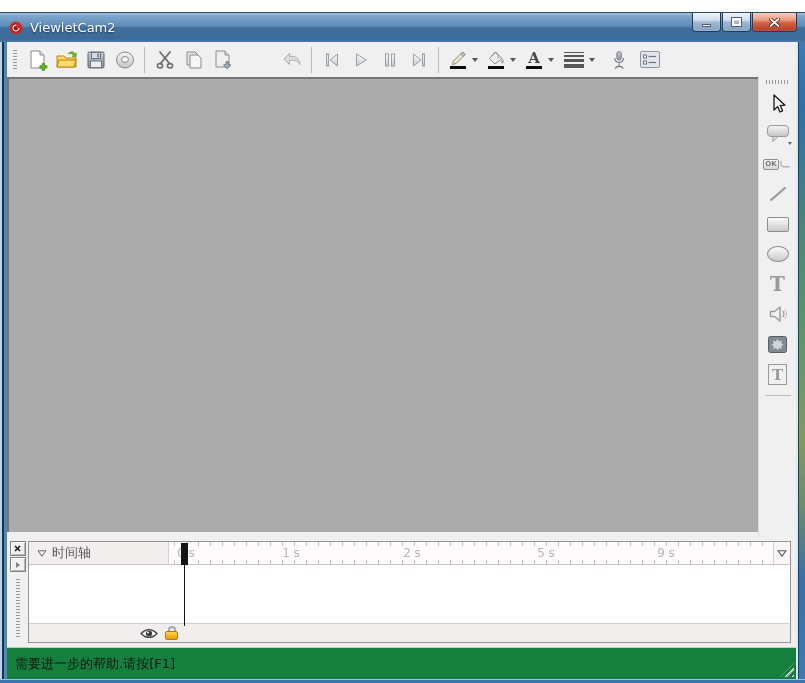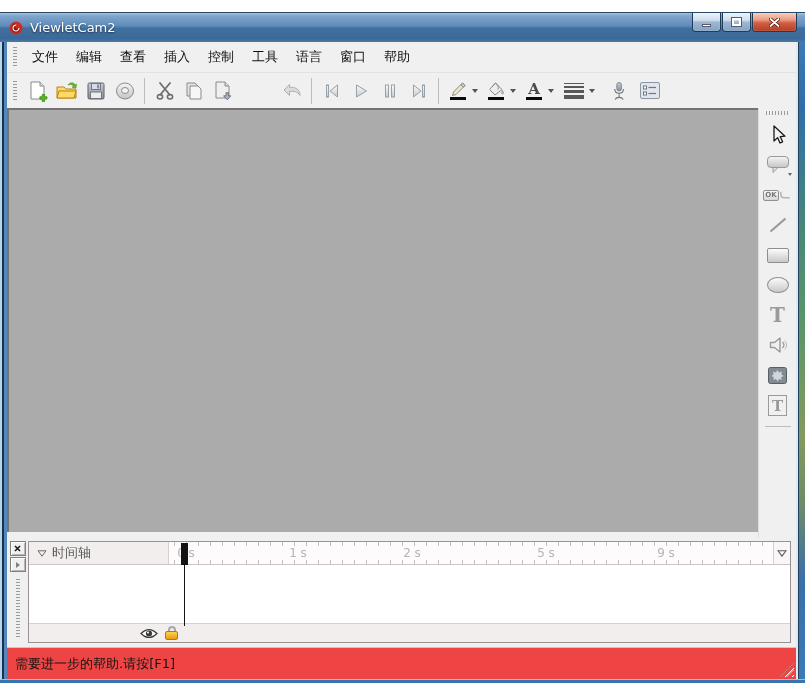--- a/index.html
+++ b/index.html
@@ -126,21 +126,21 @@
   .playhead-line { position:absolute; left:155px; top:23px; width:1px; height:61px; background:#141414; z-index:3; }
   .eye-wrap { margin-left:111px; }
   .lock-wrap { margin-left:7px; position:relative; width:14px; height:14px; }
   .lock-body { position:absolute; left:0; bottom:0; width:13px; height:9px; border-radius:2px;
     background:linear-gradient(#ffd24a,#e89c10); border:1px solid #b87a00; }
   .lock-shackle { position:absolute; left:2.5px; top:0; width:8px; height:7px;
     border:2px solid #a8a8a8; border-bottom:none; border-radius:4px 4px 0 0; }
 
   
   .statusbar { height:32px; border-top:1px solid #c8c8c8; display:flex; align-items:center;
-    padding-left:8px; font-size:13px; color:#141414; position:relative; background:#ef4444; }
+    padding-left:8px; font-size:13px; color:#141414; position:relative; background:#15803d; }
   .resize-grip { position:absolute; right:2px; bottom:2px; width:14px; height:14px;
     background: repeating-linear-gradient(135deg, transparent 0 3px, #fff 3px 4px, #a8a8a8 4px 5px);
     clip-path: polygon(100% 0, 100% 100%, 0 100%); }
 
   svg { display:block; }
 </style>
 </head>
 <body>
 
 <svg width="0" height="0" style="position:absolute" aria-hidden="true">
@@ -193,32 +193,20 @@
 
   <div class="border-left"></div>
   <div class="border-right">
     <div class="br-inner"></div>
       <div class="br-glass"></div>
   </div>
   <div class="border-bottom"></div>
 
   <div class="client">
 
-    <div class="menubar">
-      <div class="grip-v"></div>
-      <span class="menu-item">文件</span>
-      <span class="menu-item">编辑</span>
-      <span class="menu-item">查看</span>
-      <span class="menu-item">插入</span>
-      <span class="menu-item">控制</span>
-      <span class="menu-item">工具</span>
-      <span class="menu-item">语言</span>
-      <span class="menu-item">窗口</span>
-      <span class="menu-item">帮助</span>
-    </div>
 
     <div class="toolbar">
       <div class="grip-v"></div>
 
       <div class="tb-btn">
         <svg width="22" height="22" viewBox="0 0 22 22">
           <path d="M4 2 h9 l4 4 v13 h-13 z" fill="#ffffff" stroke="#8a8a8a"></path>
           <path d="M13 2 v4 h4" fill="#e0e0e0" stroke="#8a8a8a"></path>
           <path d="M14 13 h3 v3 h3 v3 h-3 v3 h-3 v-3 h-3 v-3 h3 z" fill="#5cb81e" stroke="#3a8a0a" transform="scale(0.78) translate(5.5 5.5)"></path>
         </svg>
@@ -454,21 +442,21 @@
       <div class="tl-panel">
         <div class="tl-header">
           <div class="tl-title-box">
             <svg width="10" height="7" viewBox="0 0 10 7">
               <path d="M1 0.8 L9 0.8 L5 6.2 Z" fill="none" stroke="#6a6a6a" stroke-width="1"></path>
             </svg>
             <span>时间轴</span>
           </div>
           <div class="tl-ruler">
             <span class="tick-label" style="left:17px">0 s</span>
-            <span class="tick-label" style="left:129px">1 s</span>
+            <span class="tick-label" style="left:122px">1 s</span>
             <span class="tick-label" style="left:243px">2 s</span>
             <span class="tick-label" style="left:377px">5 s</span>
             <span class="tick-label" style="left:497px">9 s</span>
           </div>
           <div class="tl-ruler-dd">
             <svg width="10" height="7" viewBox="0 0 10 7">
               <path d="M1 0.8 L9 0.8 L5 6.2 Z" fill="none" stroke="#5a5a5a" stroke-width="1.1"></path>
             </svg>
           </div>
         </div>

